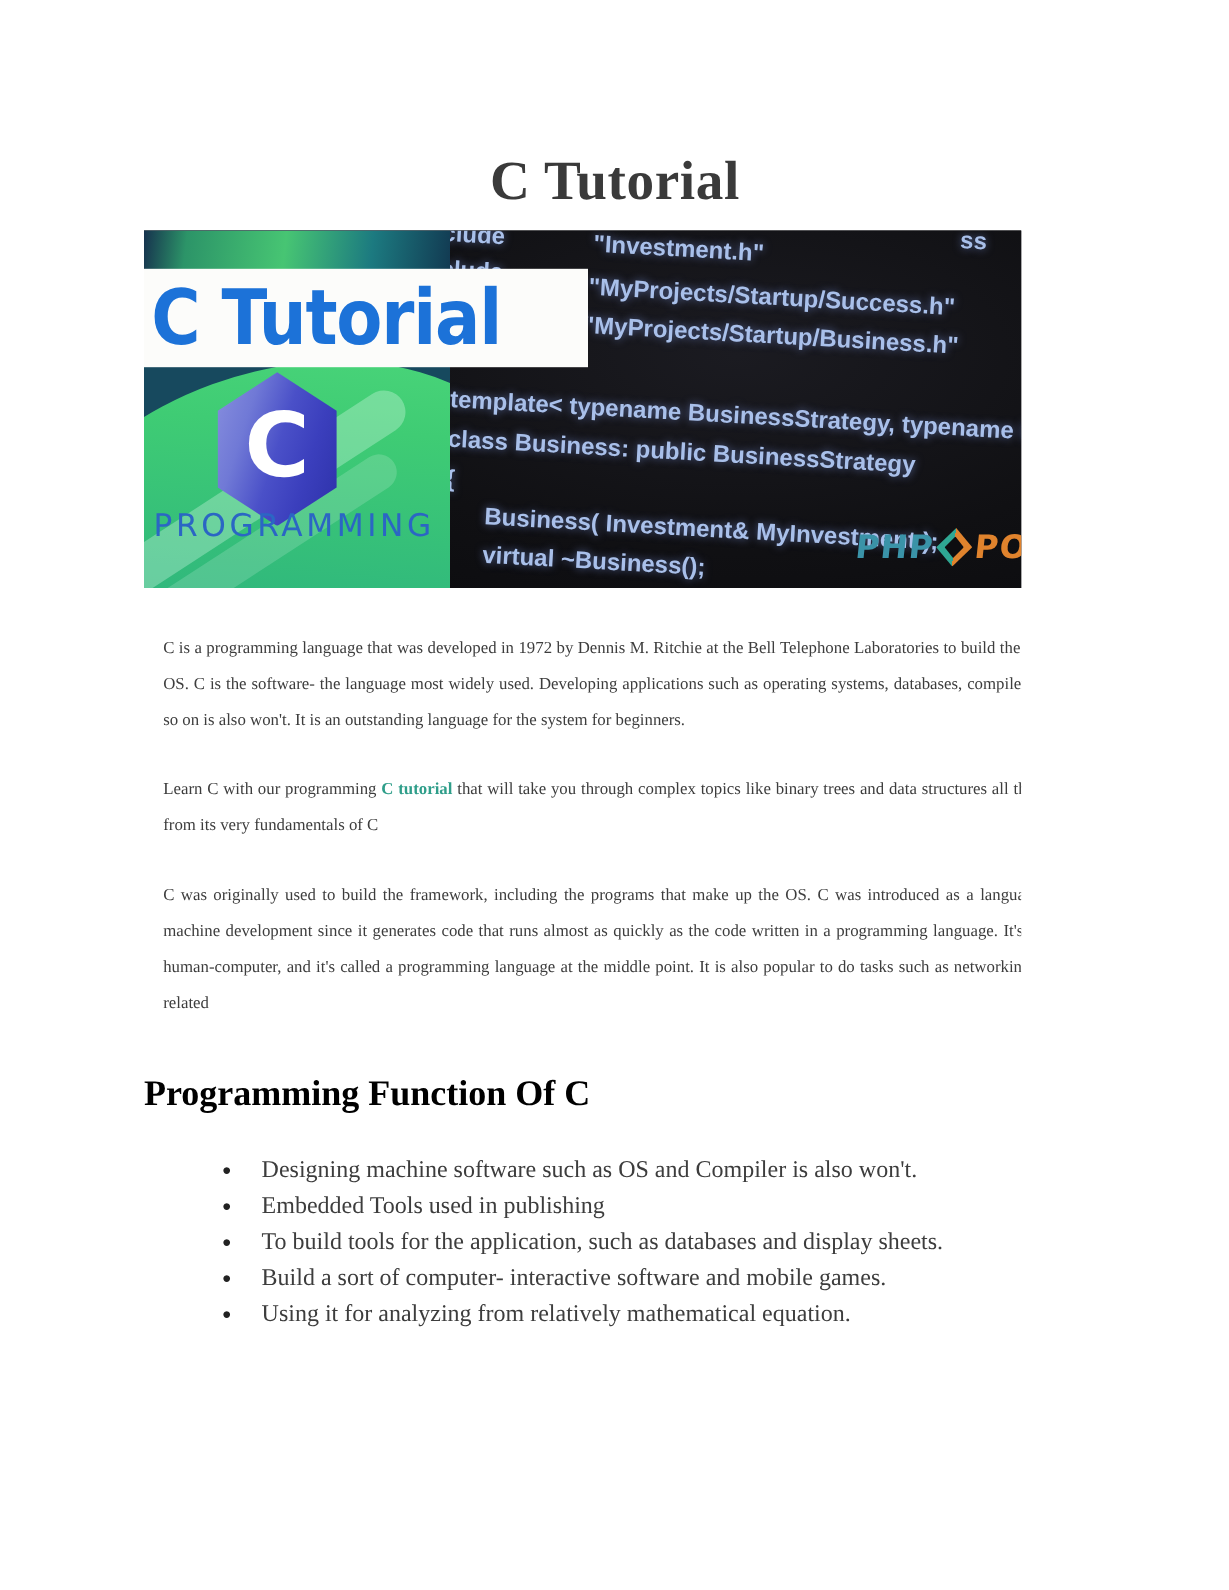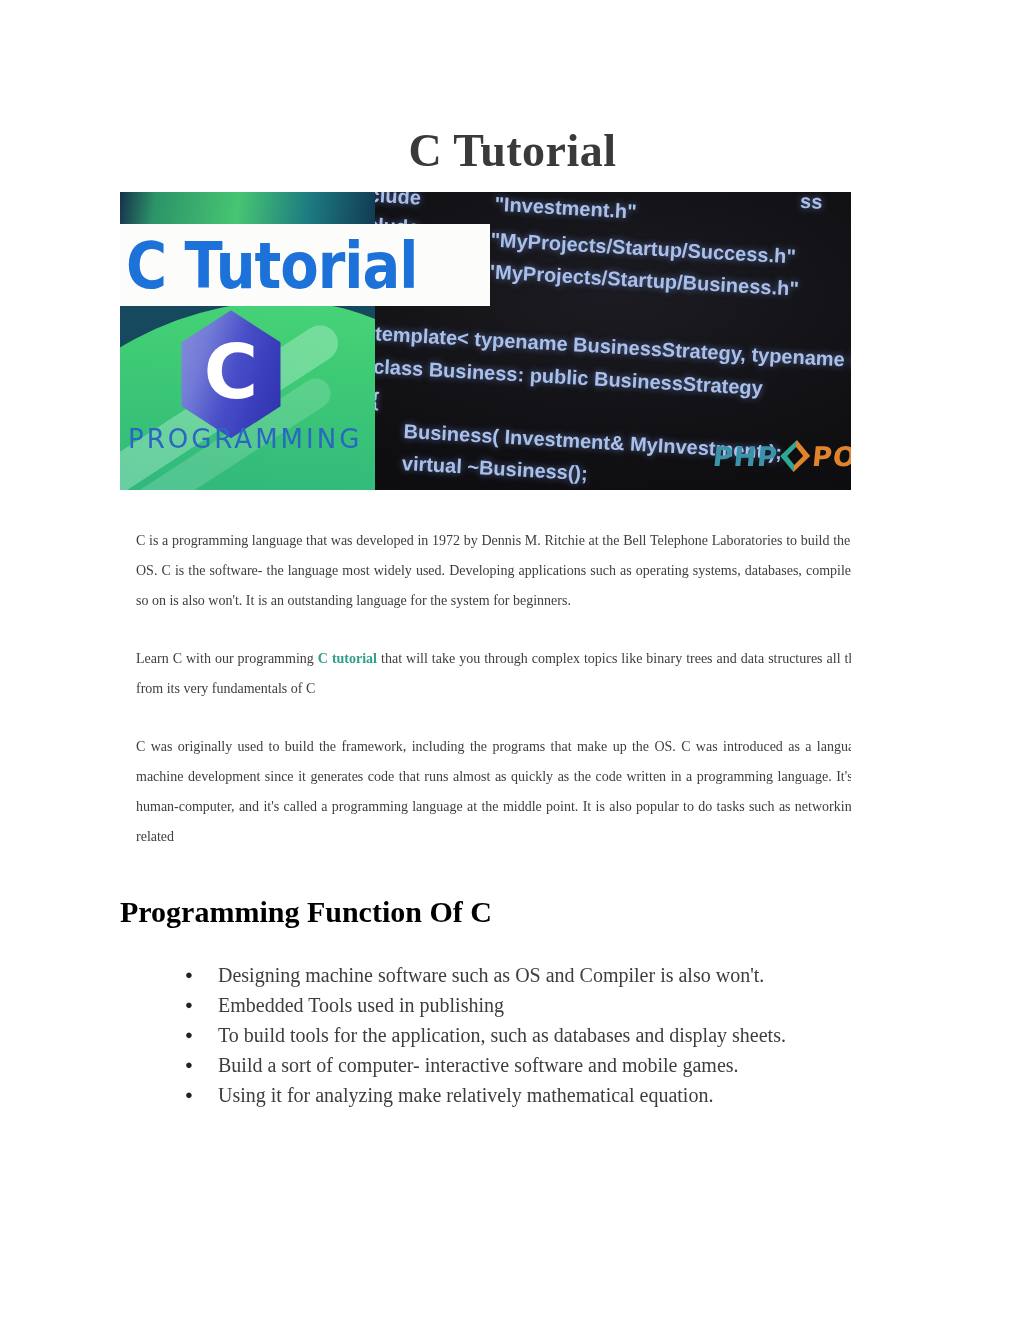--- a/index.html
+++ b/index.html
@@ -147,18 +147,18 @@
       <li>
           <span class="blt">●</span>
           <span>To build tools for the application, such as databases and display sheets.</span>
         </li>
       <li>
           <span class="blt">●</span>
           <span>Build a sort of computer- interactive software and mobile games.</span>
         </li>
       <li>
           <span class="blt">●</span>
-          <span>Using it for analyzing make relatively mathematical equation.</span>
+          <span>Using it for analyzing from relatively mathematical equation.</span>
         </li>
     </ul>
 
   </div>
 </div>
 
 </body></html>

